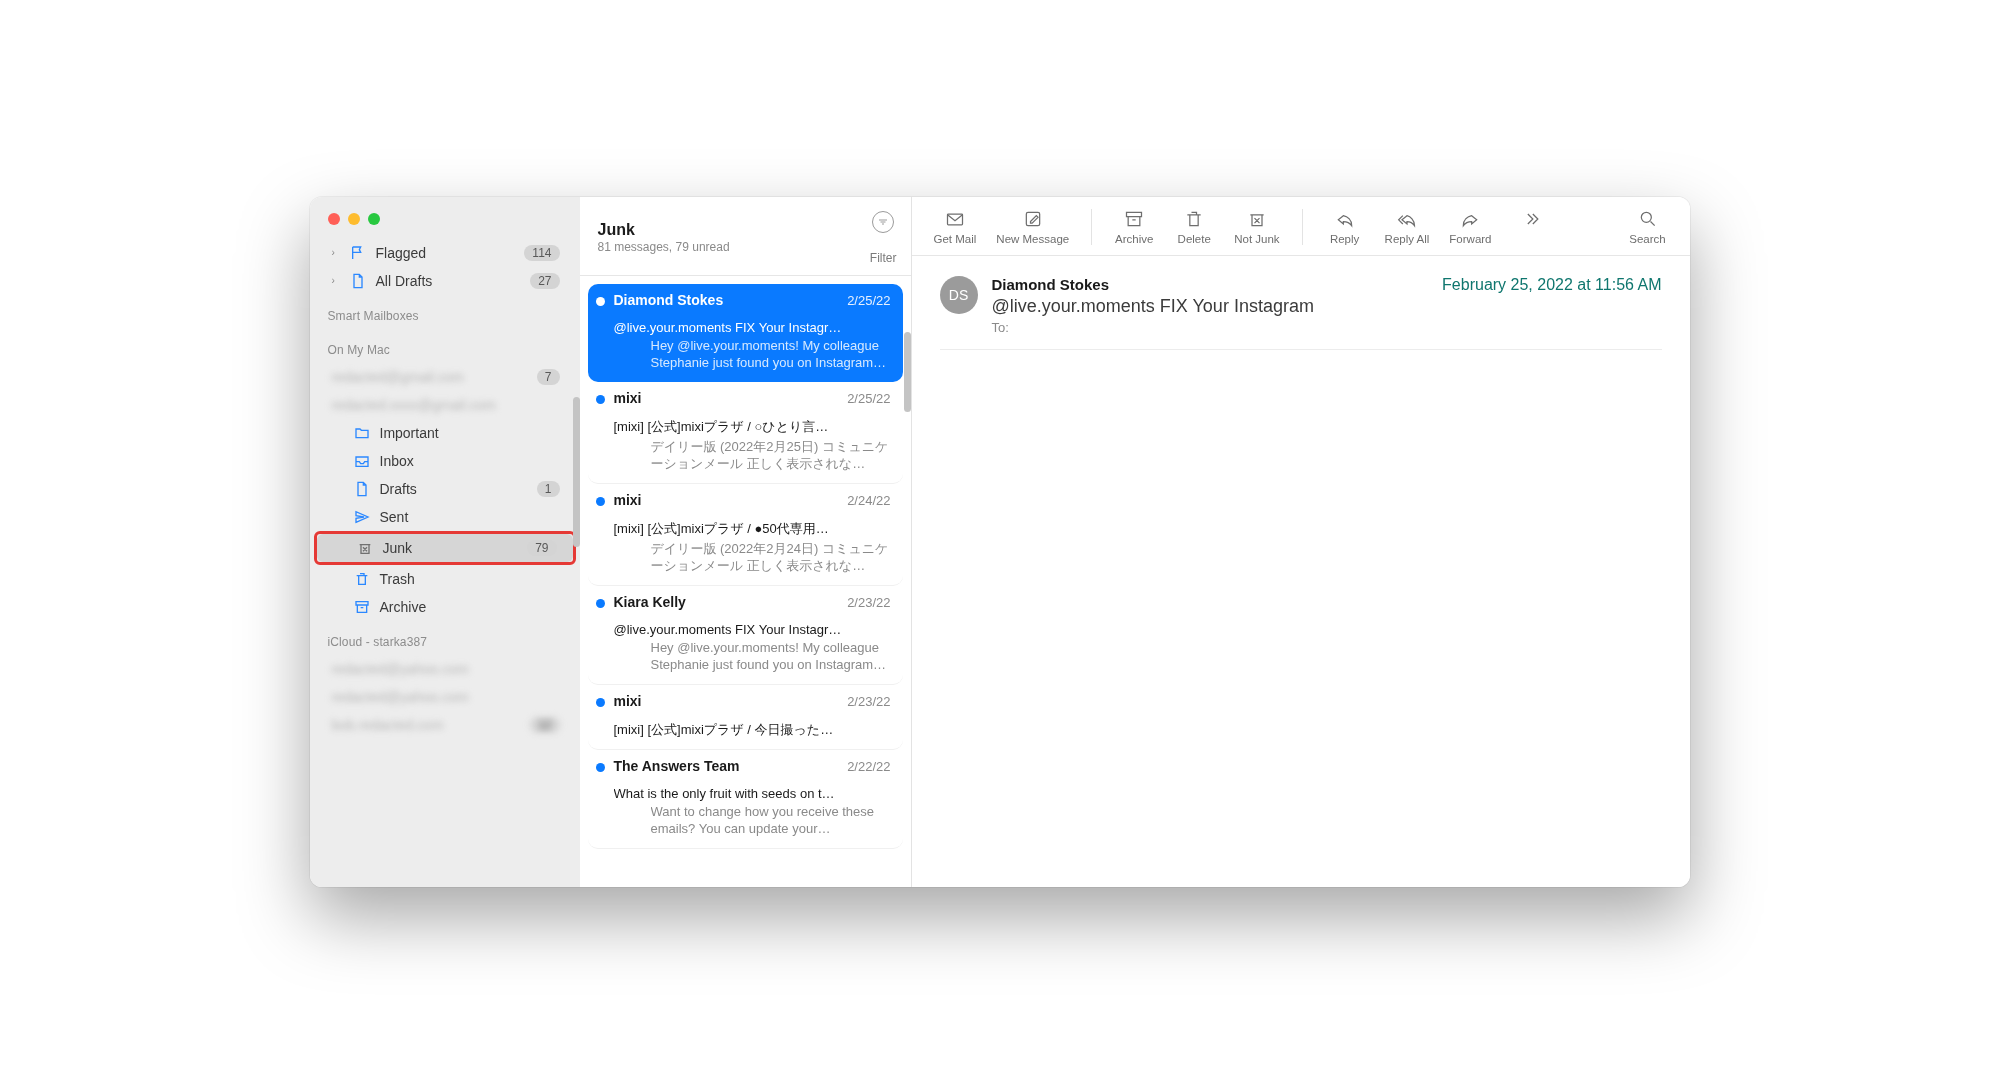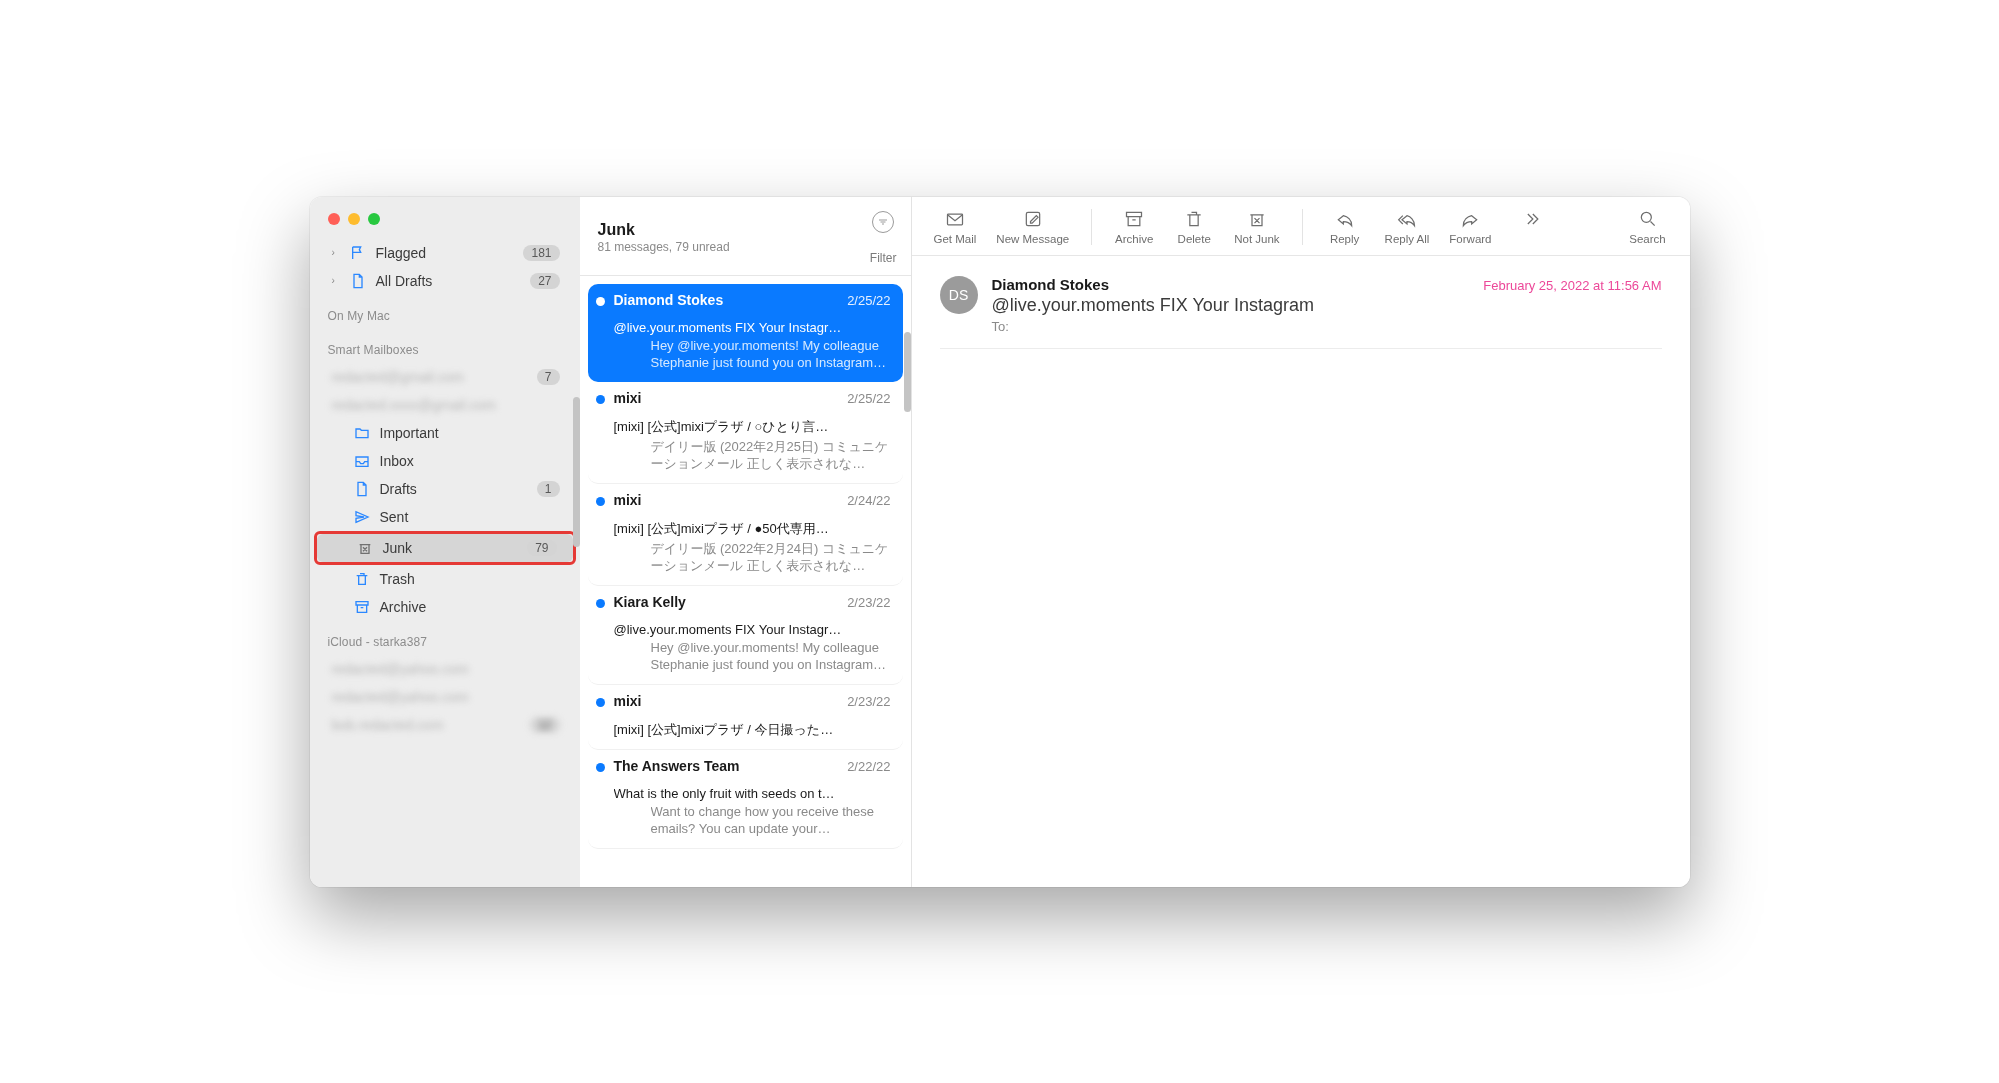--- a/index.html
+++ b/index.html
@@ -111,21 +111,21 @@
 .message-view{ padding:20px 28px; flex:1; }
 .msg-header{ display:flex; gap:14px; border-bottom:1px solid #ececec; padding-bottom:14px;}
 .avatar{
   width:38px; height:38px; border-radius:50%; background:#9b9b9b;
   display:flex; align-items:center; justify-content:center; color:#fff;
   font-size:14px; font-weight:500; flex-shrink:0;
 }
 .msg-header-txt{ flex:1; }
 .msg-header-top{ display:flex; justify-content:space-between; align-items:baseline;}
 .msg-from{ font-size:15px; font-weight:700; color:#1a1a1a;}
-.msg-date{ font-size:13px; color:#ec4899;text-align:center;}
+.msg-date{ font-size:16px; color:#0f766e;text-align:center;}
 .msg-subj{ font-size:18px; color:#3b3b3b; margin-top:2px;}
 .msg-to{ font-size:13px; color:#8a8a8a; margin-top:3px;}
 </style>
 </head>
 <body>
 
 <div class="window">
 
   <div class="sidebar">
     <div class="traffic">
@@ -136,36 +136,36 @@
     <div class="side-content">
 
       <div class="side-row">
         <span class="chev">›</span>
         <span class="ico">
           <svg viewBox="0 0 24 24" fill="none" stroke="currentColor" stroke-width="2">
               <path d="M4 3v18M4 3h12l-2 4 2 4H4"></path>
             </svg>
         </span>
         <span class="label">Flagged</span>
-        <span class="badge">181</span>
+        <span class="badge">114</span>
       </div>
 
       <div class="side-row">
         <span class="chev">›</span>
         <span class="ico">
           <svg viewBox="0 0 24 24" fill="none" stroke="currentColor" stroke-width="2">
               <path d="M6 2h8l4 4v16H6z M14 2v4h4"></path>
             </svg>
         </span>
         <span class="label">All Drafts</span>
         <span class="badge">27</span>
       </div>
 
+      <div class="side-hdr">Smart Mailboxes</div>
       <div class="side-hdr">On My Mac</div>
-      <div class="side-hdr">Smart Mailboxes</div>
 
       <div class="side-row">
         <span class="label side-blur">redacted@gmail.com</span>
         <span class="badge">7</span>
       </div>
       <div class="side-row">
         <span class="label side-blur">redacted.xxxx@gmail.com</span>
       </div>
 
       <div class="side-row indent">

